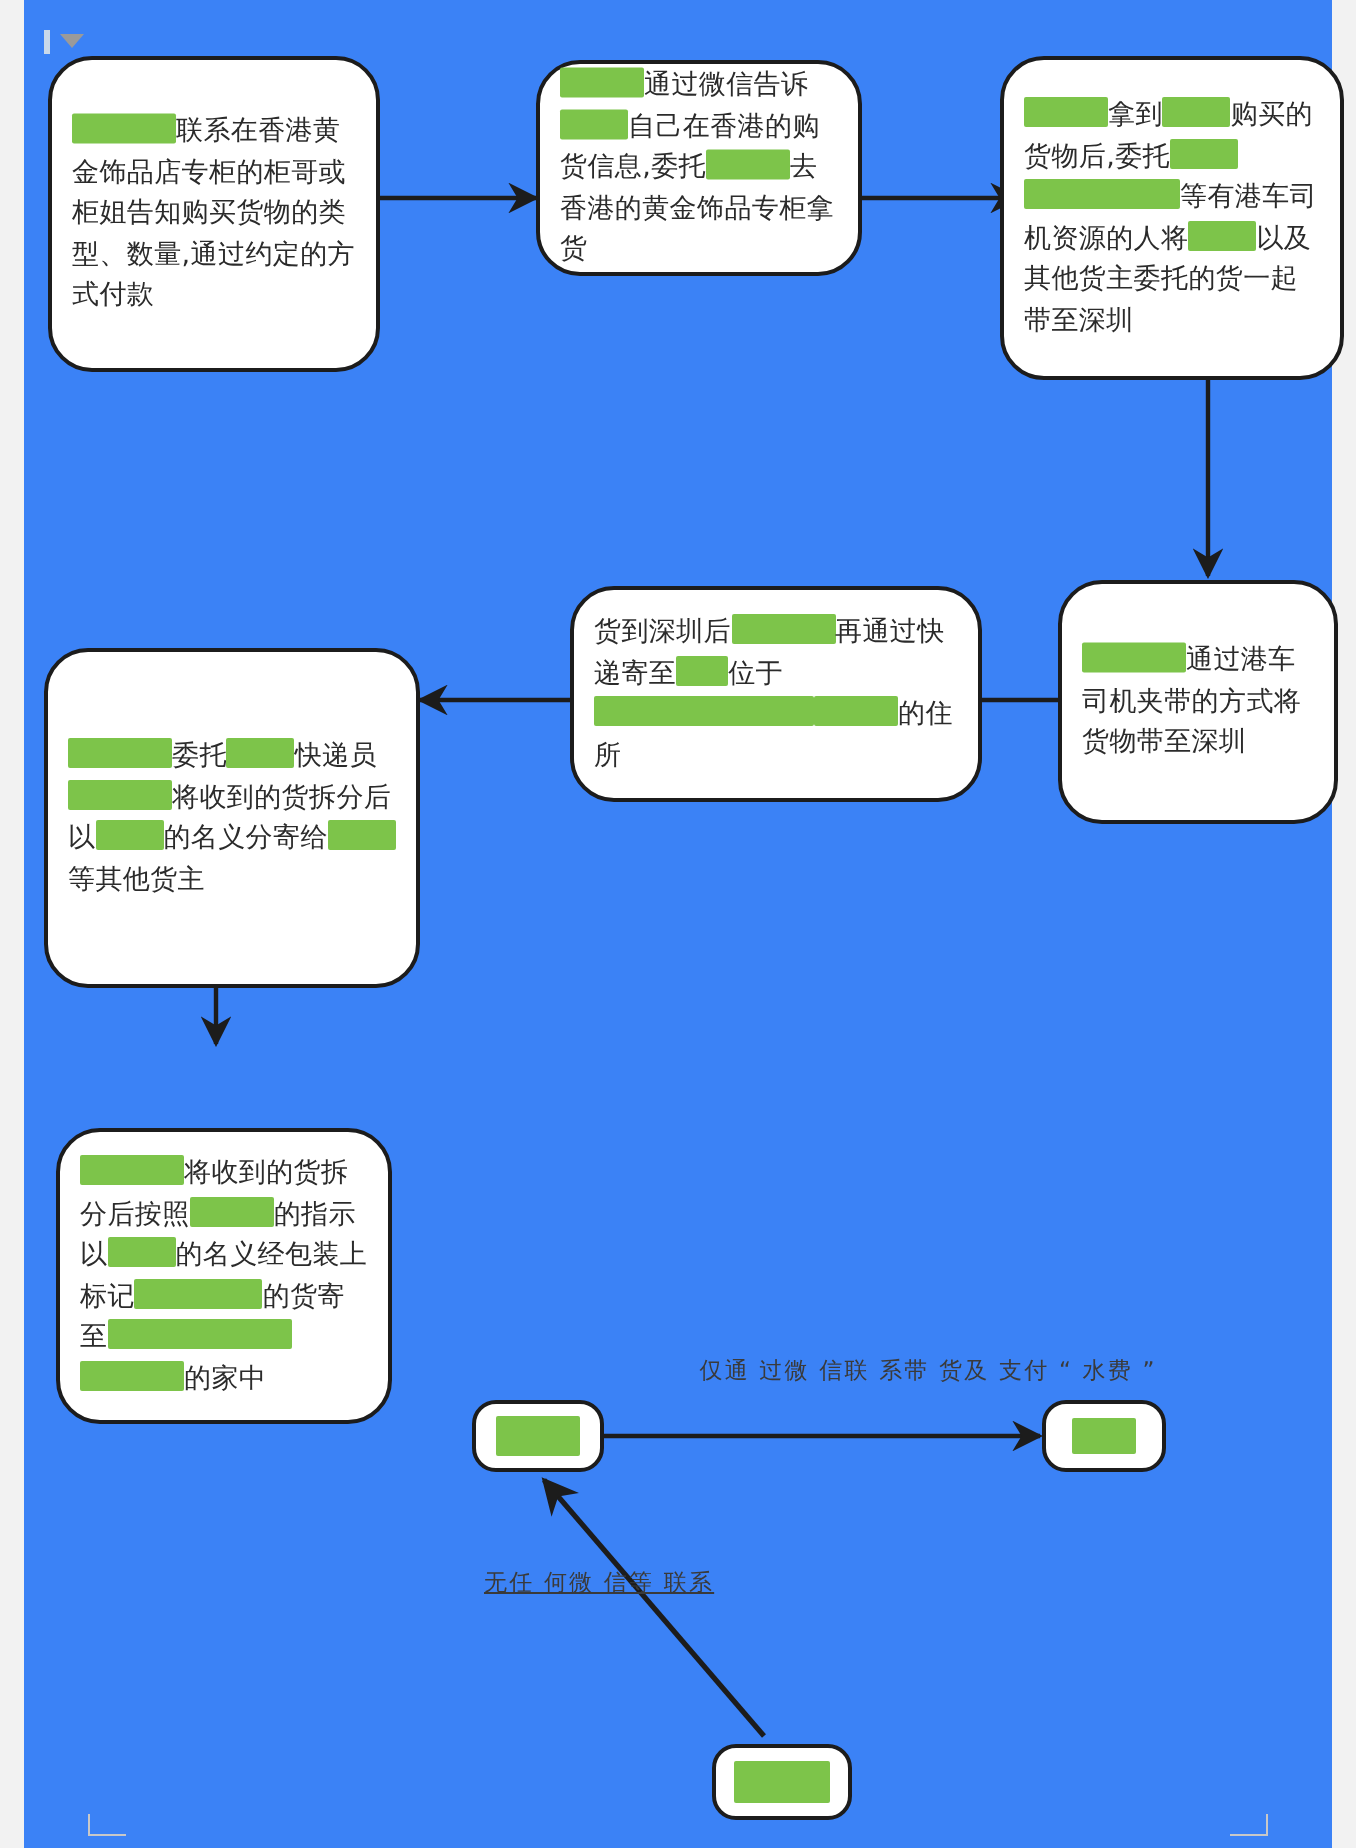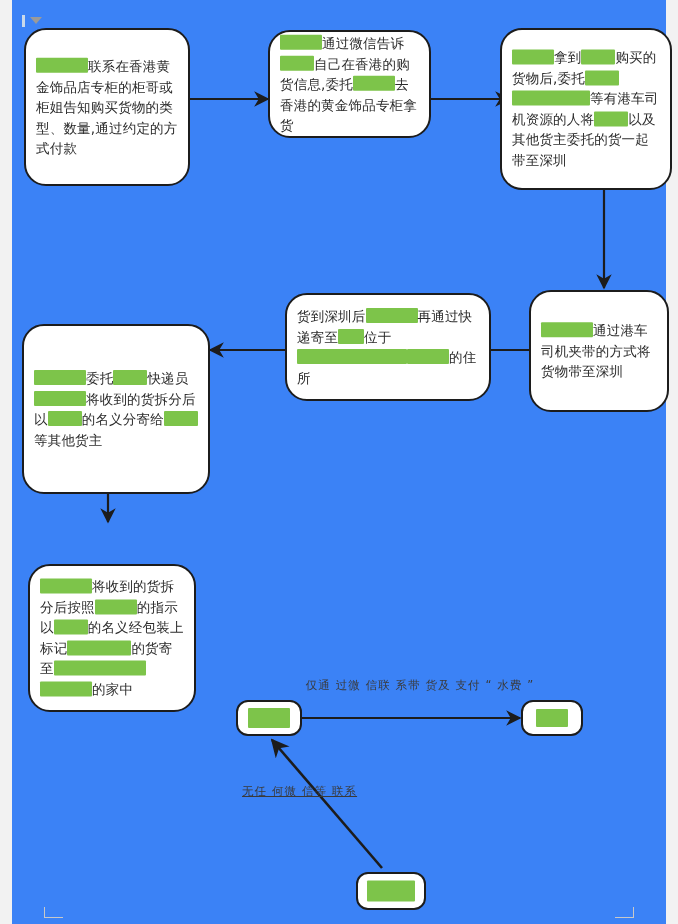--- a/index.html
+++ b/index.html
@@ -137,21 +137,21 @@
   
   .anno {
     position: absolute;
     font-size: 11.5px;
     line-height: 1.7;
     color: #3a3a3a;
     white-space: nowrap;
     letter-spacing: 1.1px;
     z-index: 4;
   }
-  .anno.center { text-align: center; }
+  .anno.center { text-align: center; margin-left: 44px; }
 </style>
 </head>
 <body>
 
 <div id="page">
 
   <div class="gutter left"></div>
   <div class="gutter right"></div>
 
   <div class="doc-marker">

